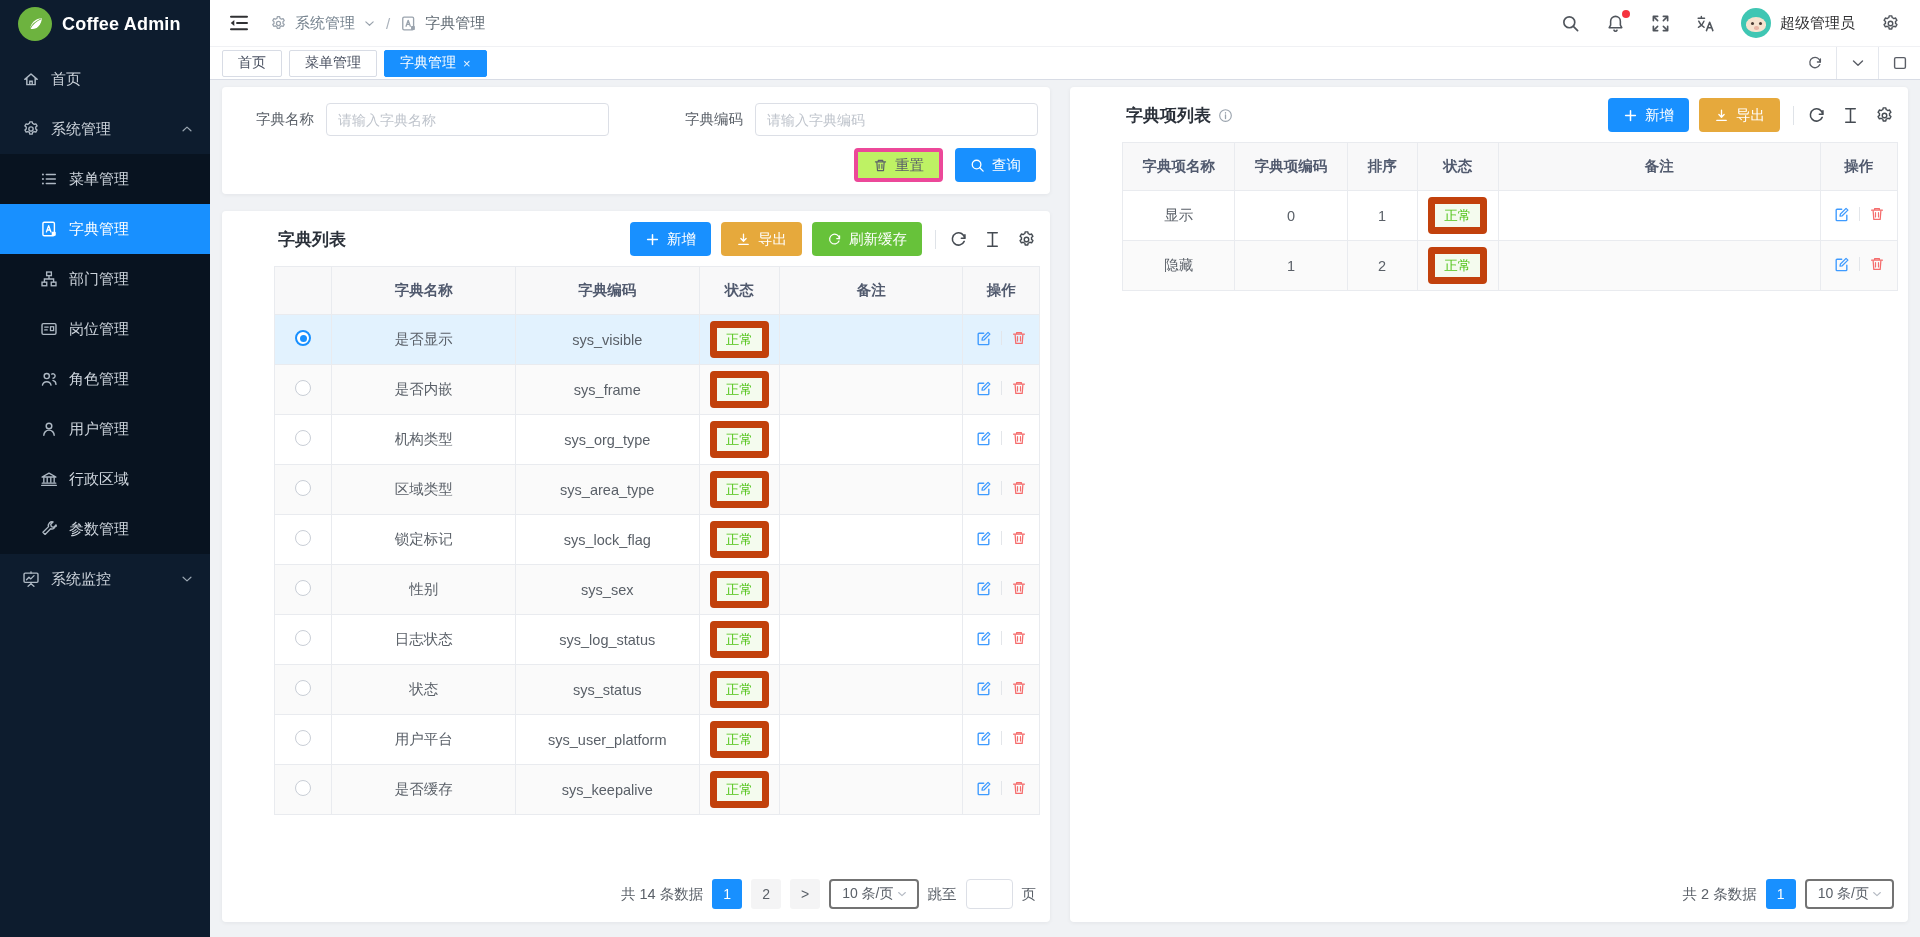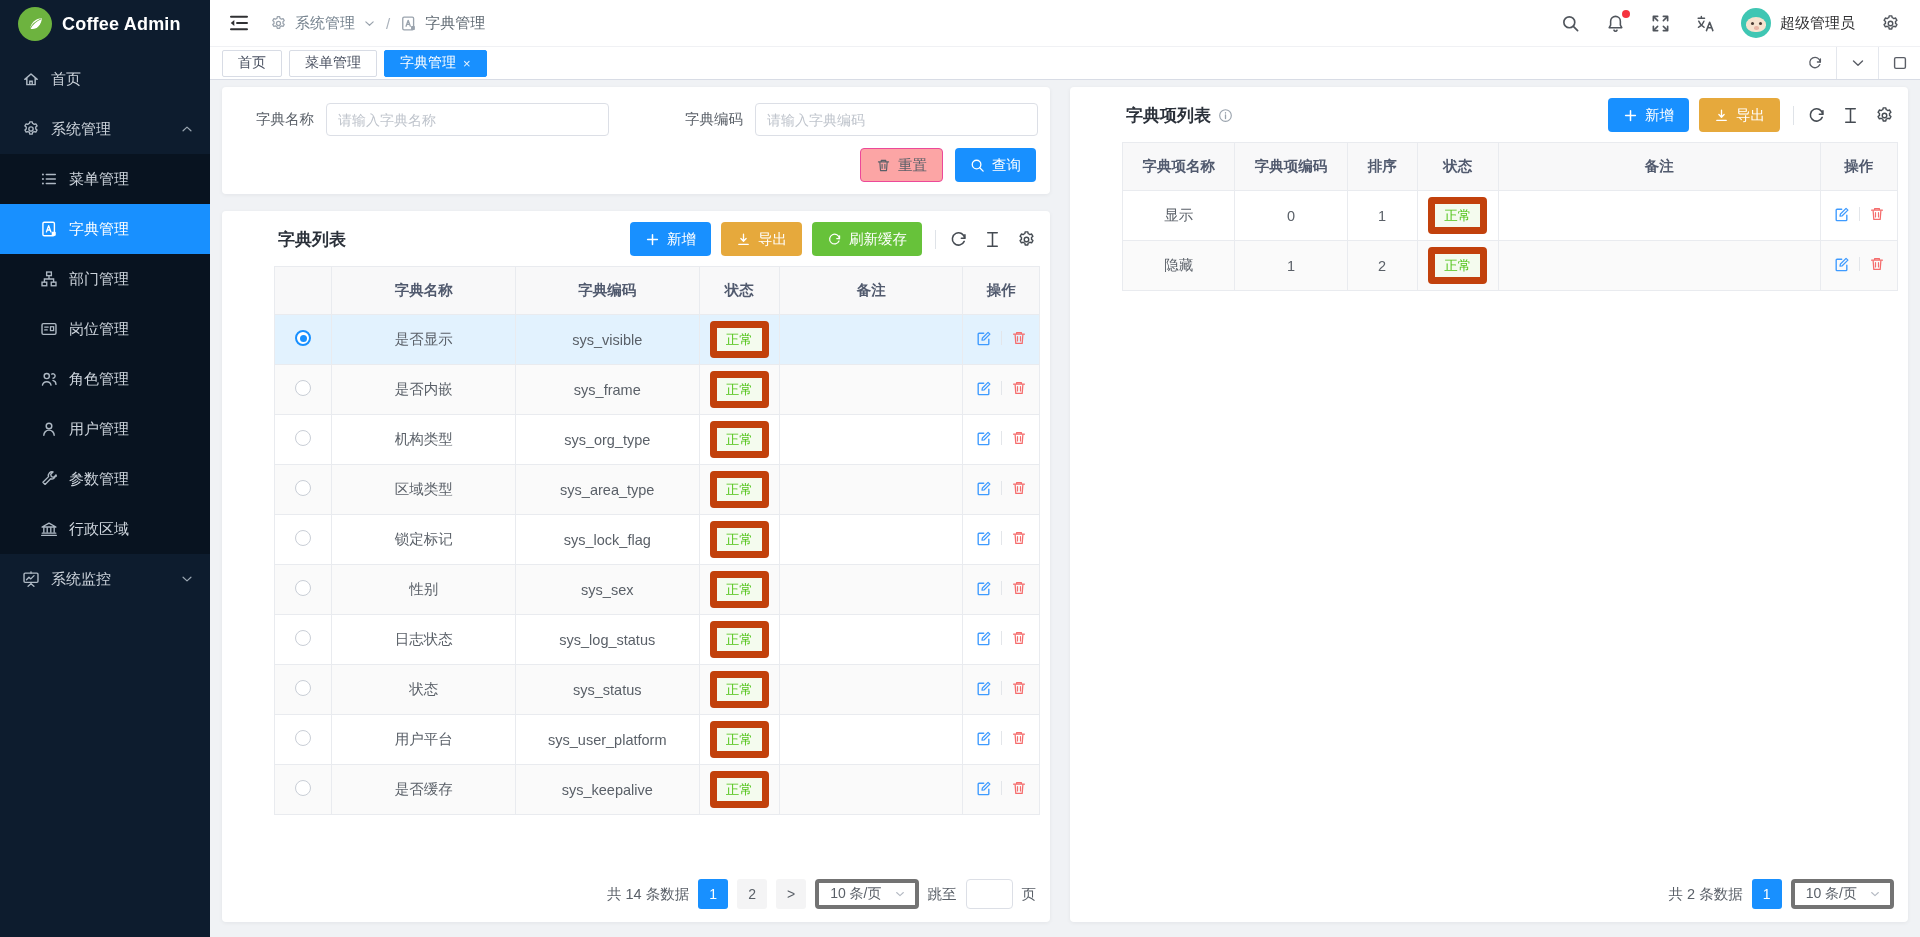--- a/index.html
+++ b/index.html
@@ -66,21 +66,21 @@
   .search-row { display:flex; align-items:center; }
   .field { display:flex; align-items:center; }
   .field label { width:78px; text-align:right; margin-right:12px; color:#5a6068; font-size:14.5px; }
   .field input { width:283px; height:33px; border:1px solid #dcdfe6; border-radius:4px; padding:0 11px; font-size:14px; color:#333; outline:none; font-family:inherit; }
   .field input::placeholder { color:#bfc4cc; }
   .field + .field { margin-left:56px; }
   .search-actions { display:flex; justify-content:flex-end; gap:12px; margin-top:12px; }
 
   .btn { height:34px; display:inline-flex; align-items:center; gap:7px; padding:0 15px; border:none; border-radius:4px; font-size:14.5px; font-family:Liberation Serif, serif; cursor:pointer; color:#ffffff; }
   .btn svg { width:15px; height:15px; }
-  .btn-plain { background:#fca5a5; border:1px solid #ec4899; color:#5a6068; }
+  .btn-plain { background:#bef264; border:4px solid #ec4899; color:#5a6068; }
   .btn-plain svg { color:#5a6068; }
   .btn-primary { background:#1890ff; }
   .btn-warning { background:#e6a93c; }
   .btn-success { background:#67c23a; }
 
   
   .list-card { flex:1; display:flex; flex-direction:column; min-height:0;padding-left:42px; }
   .card-head { display:flex; align-items:center; padding:11px 14px 10px 14px; }
   .card-title { font-size:17px; font-weight:bold; color:#2b313a; display:flex; align-items:center; gap:7px; }
   .card-title .info-ico { width:15px; height:15px; color:#9aa3ad; }
@@ -102,21 +102,21 @@
   .badge-ok { display:inline-block; padding:4px 9px; border:7px solid #c2410c; color:#52c41a; background:#f4fbee; border-radius:4px; font-size:13.5px; line-height:1.15; }
 
   .ops { display:inline-flex; align-items:center; gap:9px; }
   .op-edit { width:17px; height:17px; color:#3f9bff; cursor:pointer; }
   .op-del { width:16px; height:16px; color:#f56c6c; cursor:pointer; }
   .op-sep { width:1px; height:14px; background:#e3e6ea; }
 
   .card-foot { margin-top:auto; display:flex; align-items:center; justify-content:flex-end; gap:9px; padding:10px 14px 13px 14px; color:#5a6068; font-size:14.5px; }
   .pg-btn { min-width:30px; height:30px; padding:0 6px; border-radius:3px; background:#f4f4f5; color:#5a6068; display:inline-flex; align-items:center; justify-content:center; font-size:14px; cursor:pointer; }
   .pg-btn.active { background:#1890ff; color:#ffffff; }
-  .pg-size { height:30px; border:4px solid #737373; border-radius:4px; display:inline-flex; align-items:center; gap:12px; padding:0 9px 0 11px; color:#5a6068; font-size:14px; cursor:pointer; background:#fff; }
+  .pg-size { height:30px; border:2px solid #737373; border-radius:4px; display:inline-flex; align-items:center; gap:2px; padding:0 9px 0 11px; color:#5a6068; font-size:14px; cursor:pointer; background:#fff; }
   .pg-size svg { width:12px; height:12px; color:#b3b9c2; }
   .jump-input { width:47px; height:30px; border:1px solid #dcdfe6; border-radius:4px; outline:none; padding:0 6px; font-family:inherit; }
 </style>
 </head>
 <body>
 
 <svg width="0" height="0" style="position:absolute">
   <defs>
     <g id="i-home">
         <path d="M2.5 8.3 8 3.6l5.5 4.7M4.3 7.2V13h7.4V7.2" fill="none" stroke="currentColor" stroke-width="1.3" stroke-linecap="round" stroke-linejoin="round"></path>
@@ -289,29 +289,29 @@
         <span>角色管理</span>
       </div>
       <div class="nav-item sub">
         <svg class="nav-ico" viewBox="0 0 16 16">
             <use href="#i-user"></use>
           </svg>
         <span>用户管理</span>
       </div>
       <div class="nav-item sub">
         <svg class="nav-ico" viewBox="0 0 16 16">
+            <use href="#i-bank"></use>
+          </svg>
+        <span>行政区域</span>
+      </div>
+      <div class="nav-item sub">
+        <svg class="nav-ico" viewBox="0 0 16 16">
             <use href="#i-wrench"></use>
           </svg>
         <span>参数管理</span>
-      </div>
-      <div class="nav-item sub">
-        <svg class="nav-ico" viewBox="0 0 16 16">
-            <use href="#i-bank"></use>
-          </svg>
-        <span>行政区域</span>
       </div>
       <div class="nav-item top">
         <svg class="nav-ico" viewBox="0 0 16 16">
             <use href="#i-monitor"></use>
           </svg>
         <span>系统监控</span>
         <svg class="chev" viewBox="0 0 16 16">
             <use href="#i-chevron-down"></use>
           </svg>
       </div>

